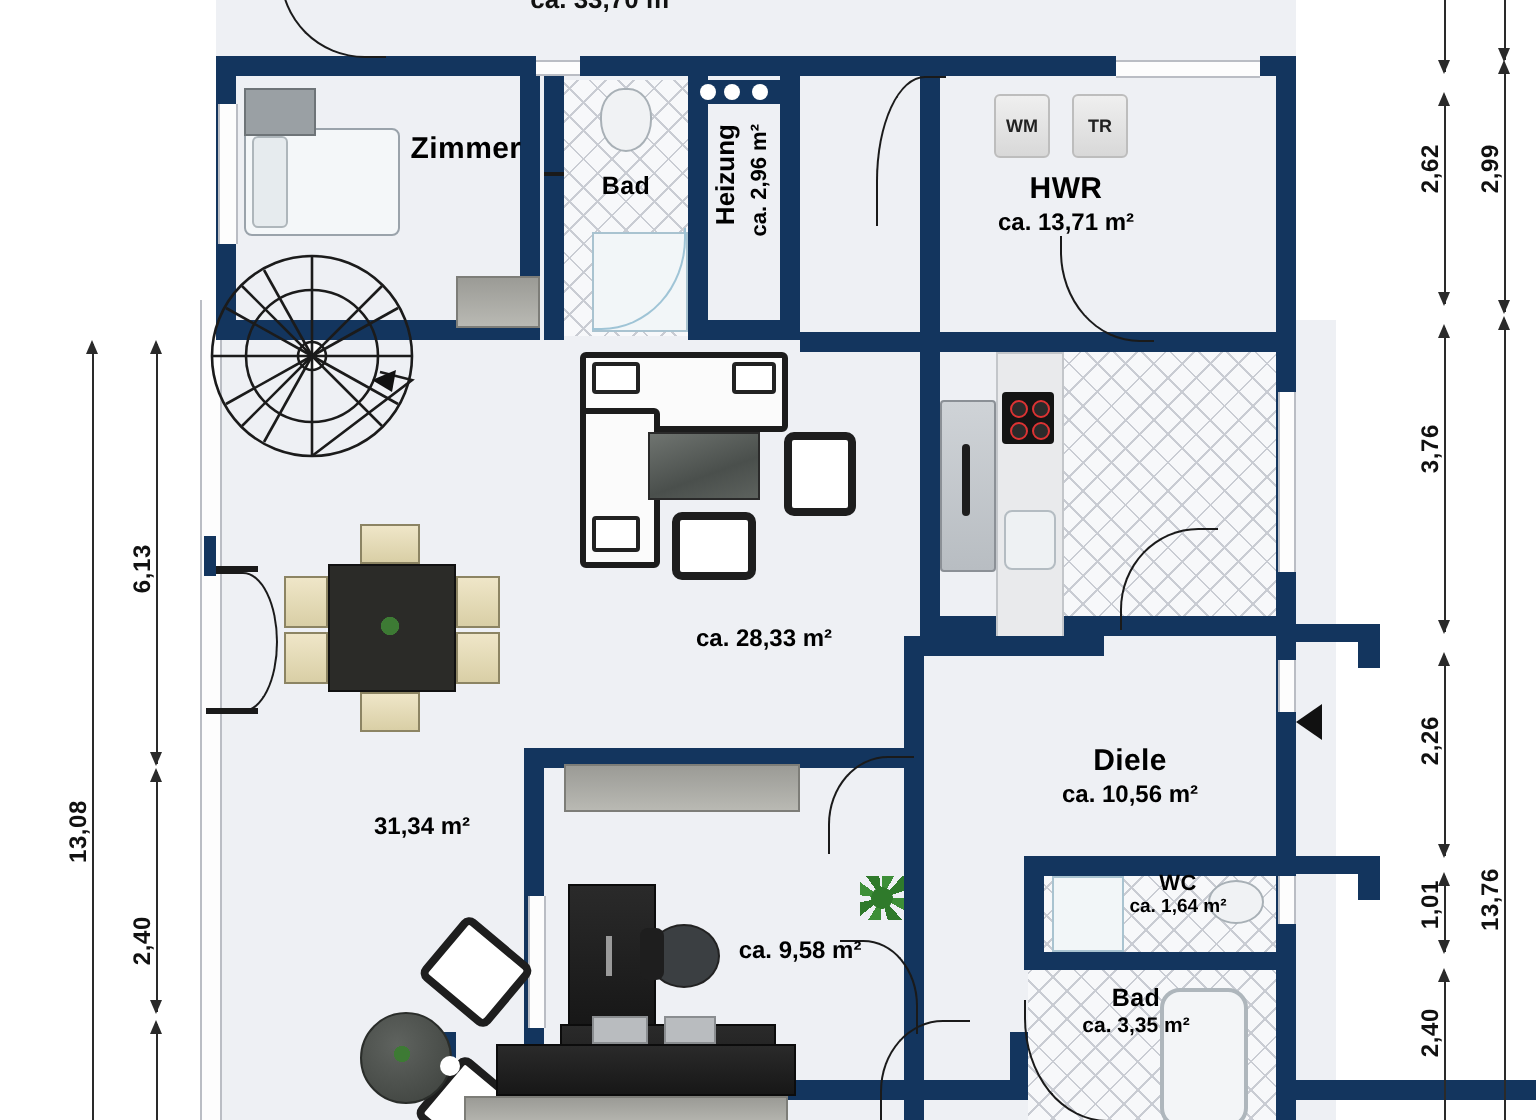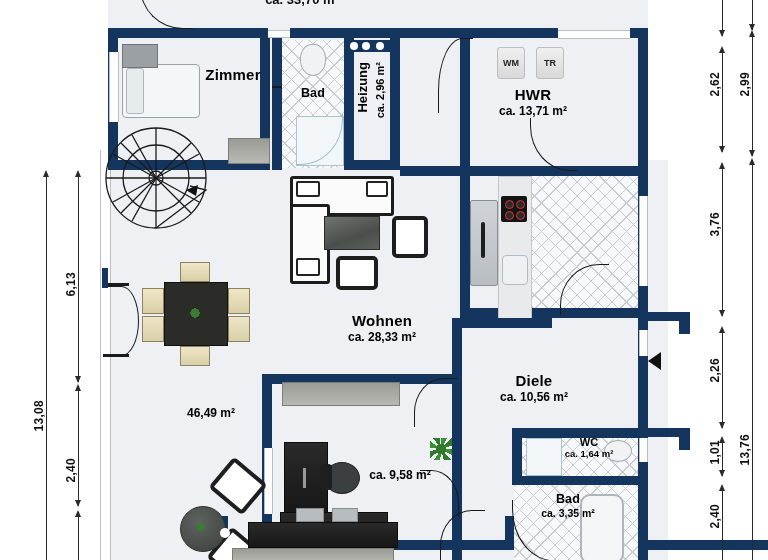--- a/index.html
+++ b/index.html
@@ -193,28 +193,27 @@
   <div class="sofa-seg" style="left:290px;top:176px;width:98px;height:34px;"></div>
   <div class="sofa-seg" style="left:290px;top:204px;width:34px;height:74px;"></div>
   <div class="cushion" style="left:296px;top:181px;width:20px;height:12px;"></div>
   <div class="cushion" style="left:366px;top:181px;width:18px;height:12px;"></div>
   <div class="cushion" style="left:296px;top:258px;width:20px;height:14px;"></div>
   <div class="ctable" style="left:324px;top:216px;width:54px;height:32px;"></div>
   <div class="chairbox" style="left:392px;top:216px;width:28px;height:34px;"></div>
   <div class="chairbox" style="left:336px;top:256px;width:34px;height:26px;"></div>
 
   <div class="lbl" style="left:318px;top:312px;width:128px;">
-    <div class="nm">Wohnen</div>
     <div class="ar">ca. 28,33 m²</div>
   </div>
 
   <div class="wall" style="left:452px;top:380px;width:10px;height:180px;"></div>
   <div class="wall" style="left:512px;top:428px;width:136px;height:10px;"></div>
   <div class="tri" style="left:648px;top:352px;"></div>
-  <div class="lbl" style="left:476px;top:372px;width:116px;">
+  <div class="lbl" style="left:507px;top:372px;width:116px;">
     <div class="nm">Diele</div>
     <div class="ar">ca. 10,56 m²</div>
   </div>
 
   <div class="tile" style="left:522px;top:438px;width:116px;height:46px;"></div>
   <div class="wall" style="left:512px;top:428px;width:10px;height:56px;"></div>
   <div class="wall" style="left:512px;top:476px;width:126px;height:9px;"></div>
   <div class="shower" style="left:526px;top:438px;width:34px;height:36px;"></div>
   <div class="wcpan" style="left:604px;top:440px;width:26px;height:20px;border-radius:50%;"></div>
   <div class="lbl xs" style="left:558px;top:436px;width:62px;">
@@ -281,21 +280,21 @@
   <div class="dchair" style="left:228px;top:316px;width:20px;height:24px;"></div>
 
   <div class="chairbox" style="left:216px;top:466px;width:36px;height:32px;transform:rotate(40deg);"></div>
   <div class="chairbox" style="left:214px;top:536px;width:36px;height:32px;transform:rotate(40deg);"></div>
   <div class="fur" style="left:180px;top:506px;width:44px;height:44px;border-radius:50%;
               background:radial-gradient(circle at 40% 35%,#5f635f,#3c403c);border:1px solid #2a2d2a;"></div>
   <div class="fur" style="left:194px;top:520px;width:14px;height:14px;
               background:radial-gradient(circle,#3d7a34 0 40%,transparent 41%);"></div>
 
   <div class="lbl" style="left:136px;top:406px;width:150px;">
-    <div class="ar">46,49 m²</div>
+    <div class="ar">31,34 m²</div>
   </div>
 
   <div class="swing" style="left:140px;top:-24px;width:52px;height:52px;border-color:#1a1a1a;border-radius:0 0 0 80%;border-right:none;border-top:none;"></div>
 
   <div class="sideb" style="left:232px;top:548px;width:160px;height:14px;"></div>
   <div class="darkb" style="left:248px;top:522px;width:148px;height:24px;"></div>
   <div class="fur" style="left:220px;top:528px;width:10px;height:10px;background:#fff;border-radius:50%;"></div>
   <div class="swing" style="left:440px;top:510px;width:44px;height:50px;border-color:#1a1a1a;border-radius:70% 0 0 0;border-right:none;border-bottom:none;"></div>
 
   <div class="lbl" style="left:222px;top:-8px;width:160px;">

